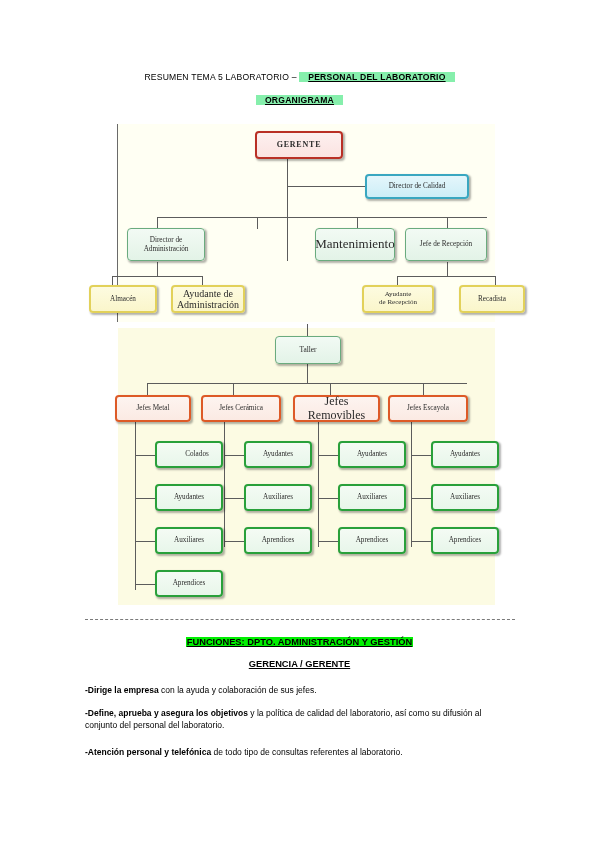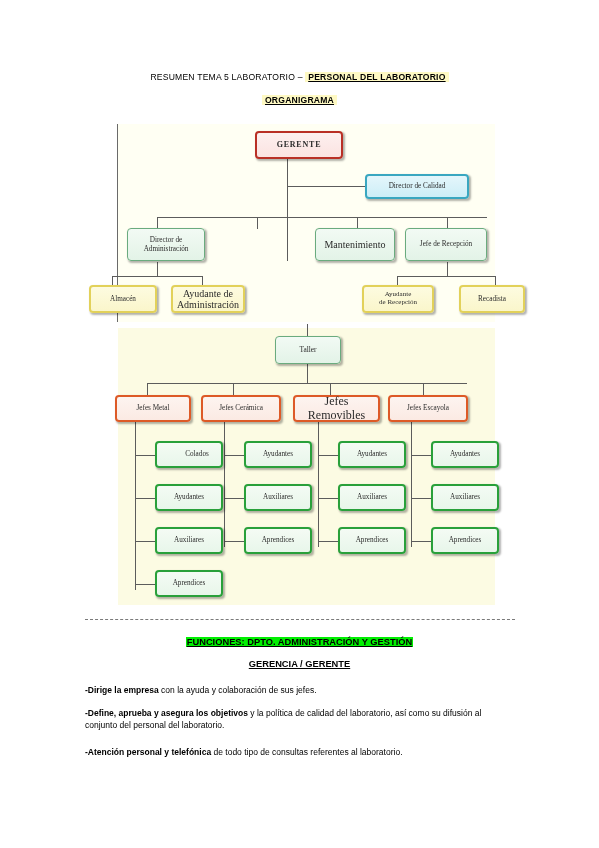--- a/index.html
+++ b/index.html
@@ -9,21 +9,21 @@
   }
   .page{position:absolute;inset:0;background:#fff;}
 
   
   .hdr-line{
     position:absolute;left:0;width:599px;text-align:center;
     font-size:8.6px;letter-spacing:.2px;white-space:nowrap;
   }
   .hdr1{top:72px;}
   .hdr2{top:95px;}
-  .hl{background:#fef9c3;text-decoration:underline;font-weight:bold;padding:0 3px;}
+  .hl{background:#86efac;text-decoration:underline;font-weight:bold;padding:0 9px;}
   .plain{font-weight:normal;}
 
   
   .chart1{
     position:absolute;left:117px;top:124px;width:378px;height:198px;
     background:#fffff3;
   }
   .chart1::before{
     content:"";position:absolute;left:0px;top:0px;width:1px;height:198px;
     background:#6a6a6a;
@@ -138,21 +138,21 @@
     <div class="node n-blue" style="left:248px;top:50px;width:104px;height:25px;font-size:7.2px;">
       <span>Director de Calidad</span>
     </div>
 
     <div class="node n-green" style="left:10px;top:104px;width:78px;height:33px;font-size:7.2px;">
       <span style="white-space:pre-line;">Director de
 Administración</span>
     </div>
 
 
-    <div class="node n-green" style="left:198px;top:104px;width:80px;height:33px;font-size:10px;">
+    <div class="node n-green" style="left:198px;top:104px;width:80px;height:33px;font-size:13px;">
       <span>Mantenimiento</span>
     </div>
 
     <div class="node n-green" style="left:288px;top:104px;width:82px;height:33px;font-size:7.2px;">
       <span>Jefe de Recepción</span>
     </div>
 
     <div class="node n-yellow" style="left:-28px;top:161px;width:68px;height:28px;font-size:7.2px;">
       <span>Almacén</span>
     </div>

